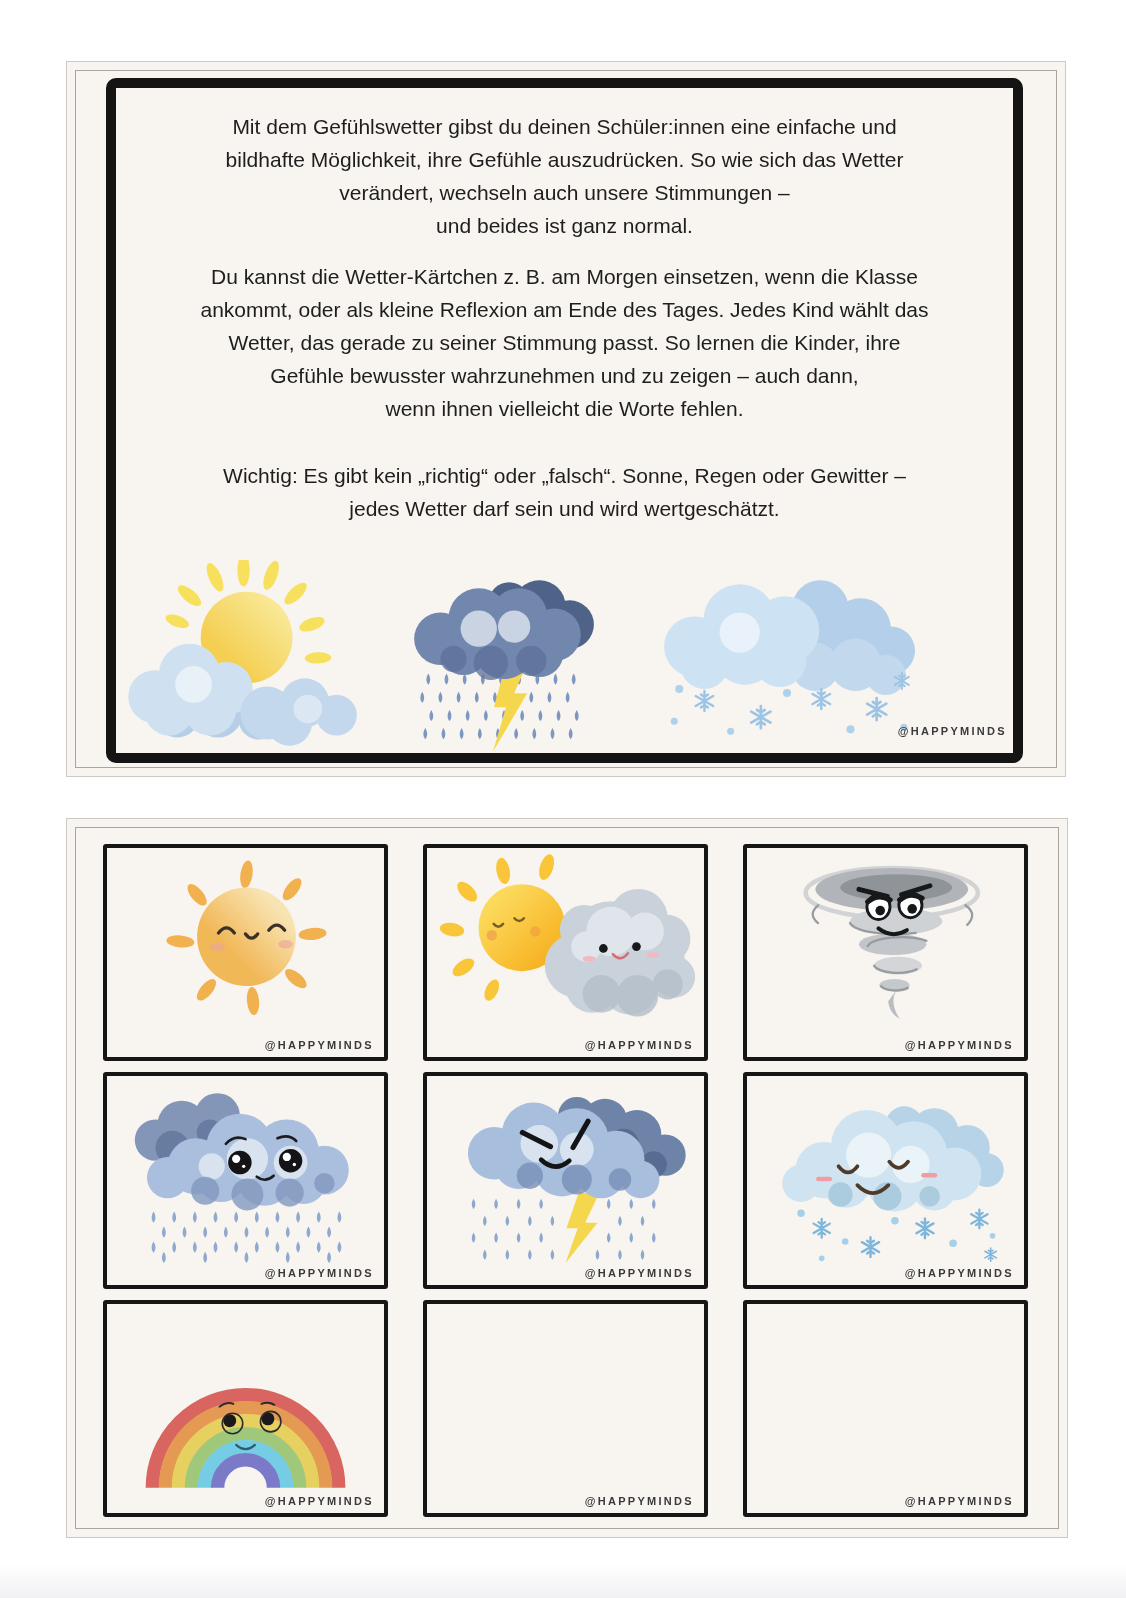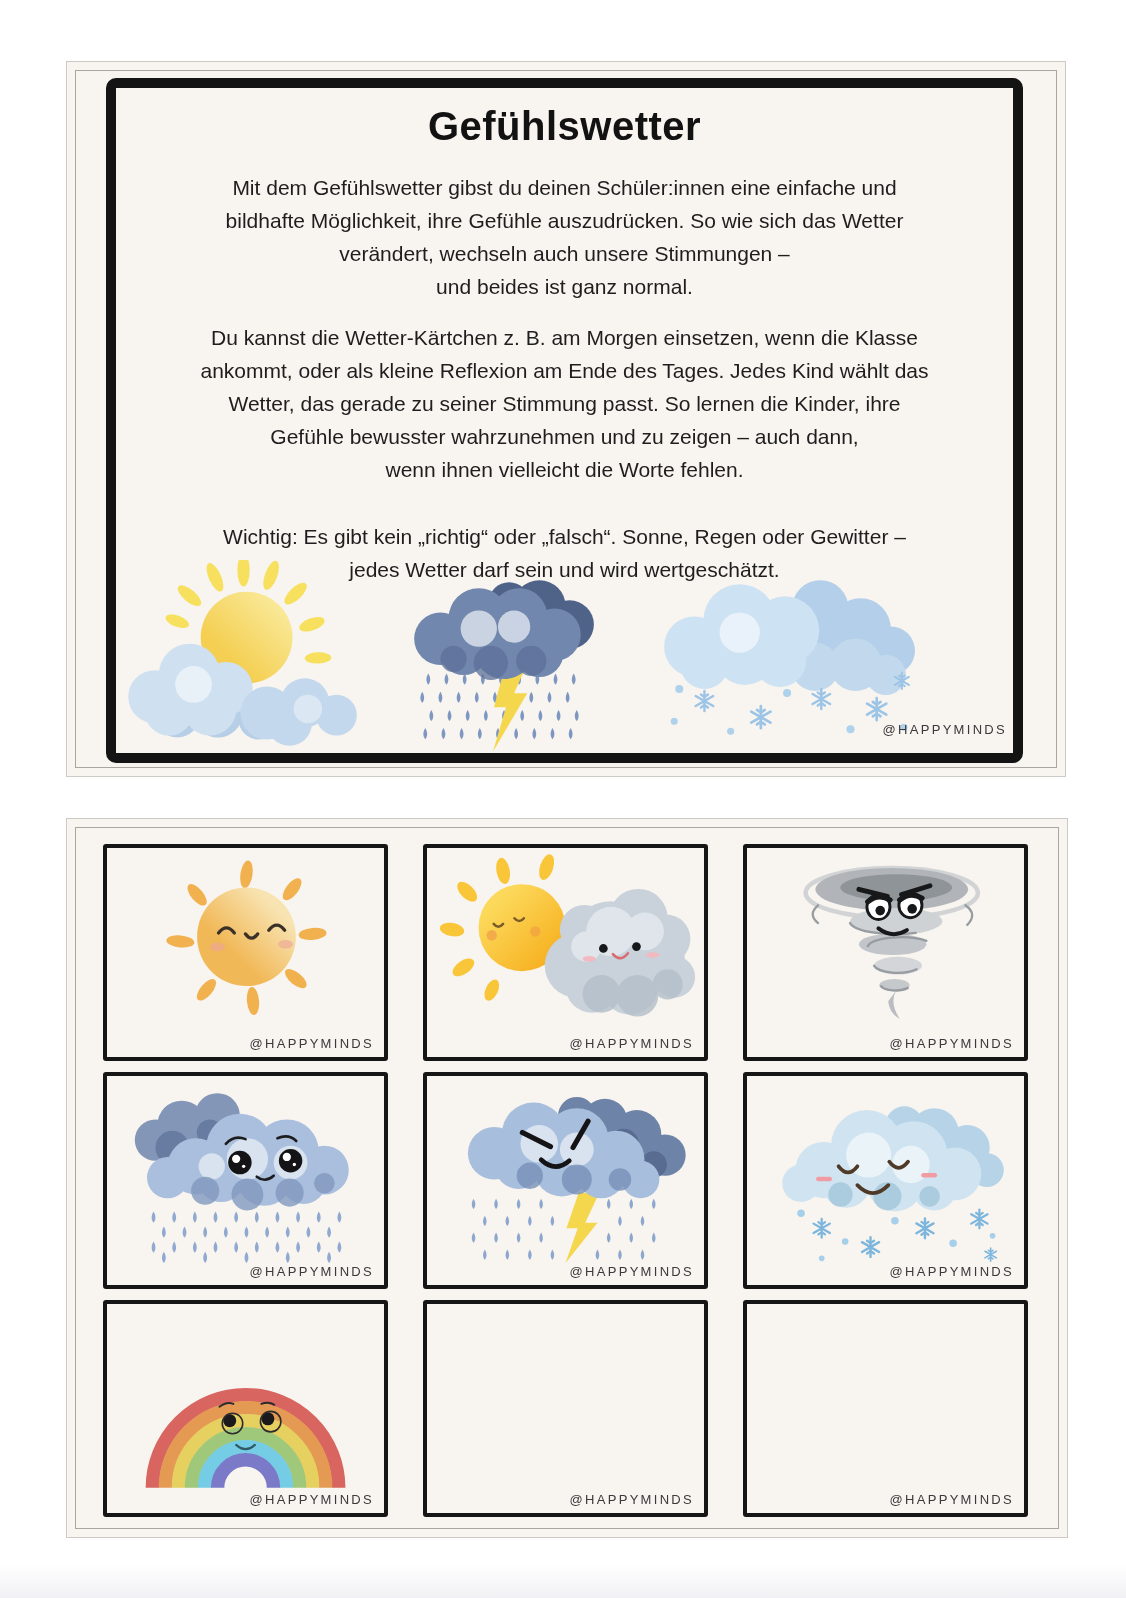--- a/index.html
+++ b/index.html
@@ -23,38 +23,37 @@
   .para  { white-space:pre-line; text-align:center; font-size:21px; line-height:33px; color:#1e1e1e; }
   .para.p1 { margin-top:22px; }
   .para.p2 { margin-top:18px; }
   .para.p3 { margin-top:34px; }
 
   .illu { position:absolute; }
   .illu.i-sun   { left:0px;   top:472px; }
   .illu.i-storm { left:282px; top:478px; }
   .illu.i-snow  { left:528px; top:470px; }
 
-  .wm { font-size:13px; font-weight:normal; letter-spacing:2.3px; color:#3a3a3c;text-align:right; }
+  .wm { font-size:11px; font-weight:bold; letter-spacing:2.3px; color:#3a3a3c;text-align:right; }
   .frame .wm { position:absolute; right:6px; bottom:16px; }
 
   
   .grid { position:absolute; left:36px; top:25px;
           display:grid; grid-template-columns:repeat(3,285px); grid-auto-rows:217px; gap:11px 35px; }
   .card { position:relative; border:4px solid #161616; border-radius:3px; }
   .card .art { display:block; margin:4px auto 0; }
   .card .wm  { position:absolute; right:10px; bottom:6px; }
 </style>
 </head>
 <body>
 
 <div class="canvas">
 
   <section class="page page1">
     <div class="frame">
-      <h1 class="title">Gefühlswetter</h1>
       <p class="para p1">Mit dem Gefühlswetter gibst du deinen Schüler:innen eine einfache und
 bildhafte Möglichkeit, ihre Gefühle auszudrücken. So wie sich das Wetter
 verändert, wechseln auch unsere Stimmungen –
 und beides ist ganz normal.</p>
       <p class="para p2">Du kannst die Wetter-Kärtchen z. B. am Morgen einsetzen, wenn die Klasse
 ankommt, oder als kleine Reflexion am Ende des Tages. Jedes Kind wählt das
 Wetter, das gerade zu seiner Stimmung passt. So lernen die Kinder, ihre
 Gefühle bewusster wahrzunehmen und zu zeigen – auch dann,
 wenn ihnen vielleicht die Worte fehlen.</p>
       <p class="para p3">Wichtig: Es gibt kein „richtig“ oder „falsch“. Sonne, Regen oder Gewitter –

